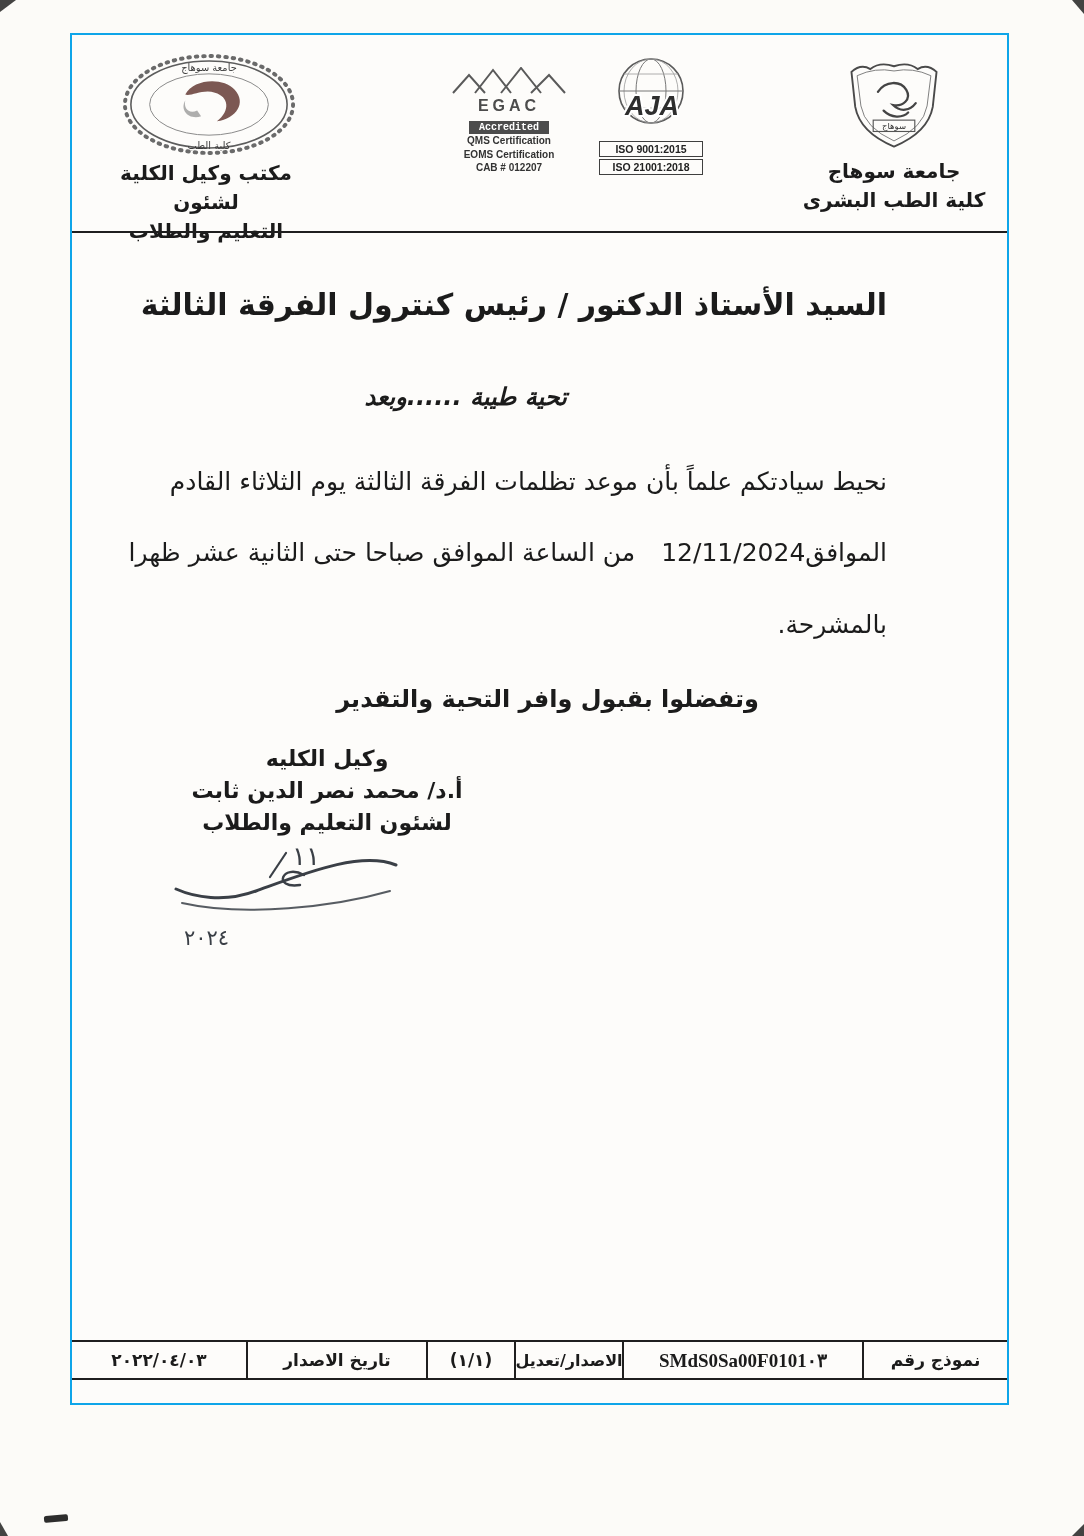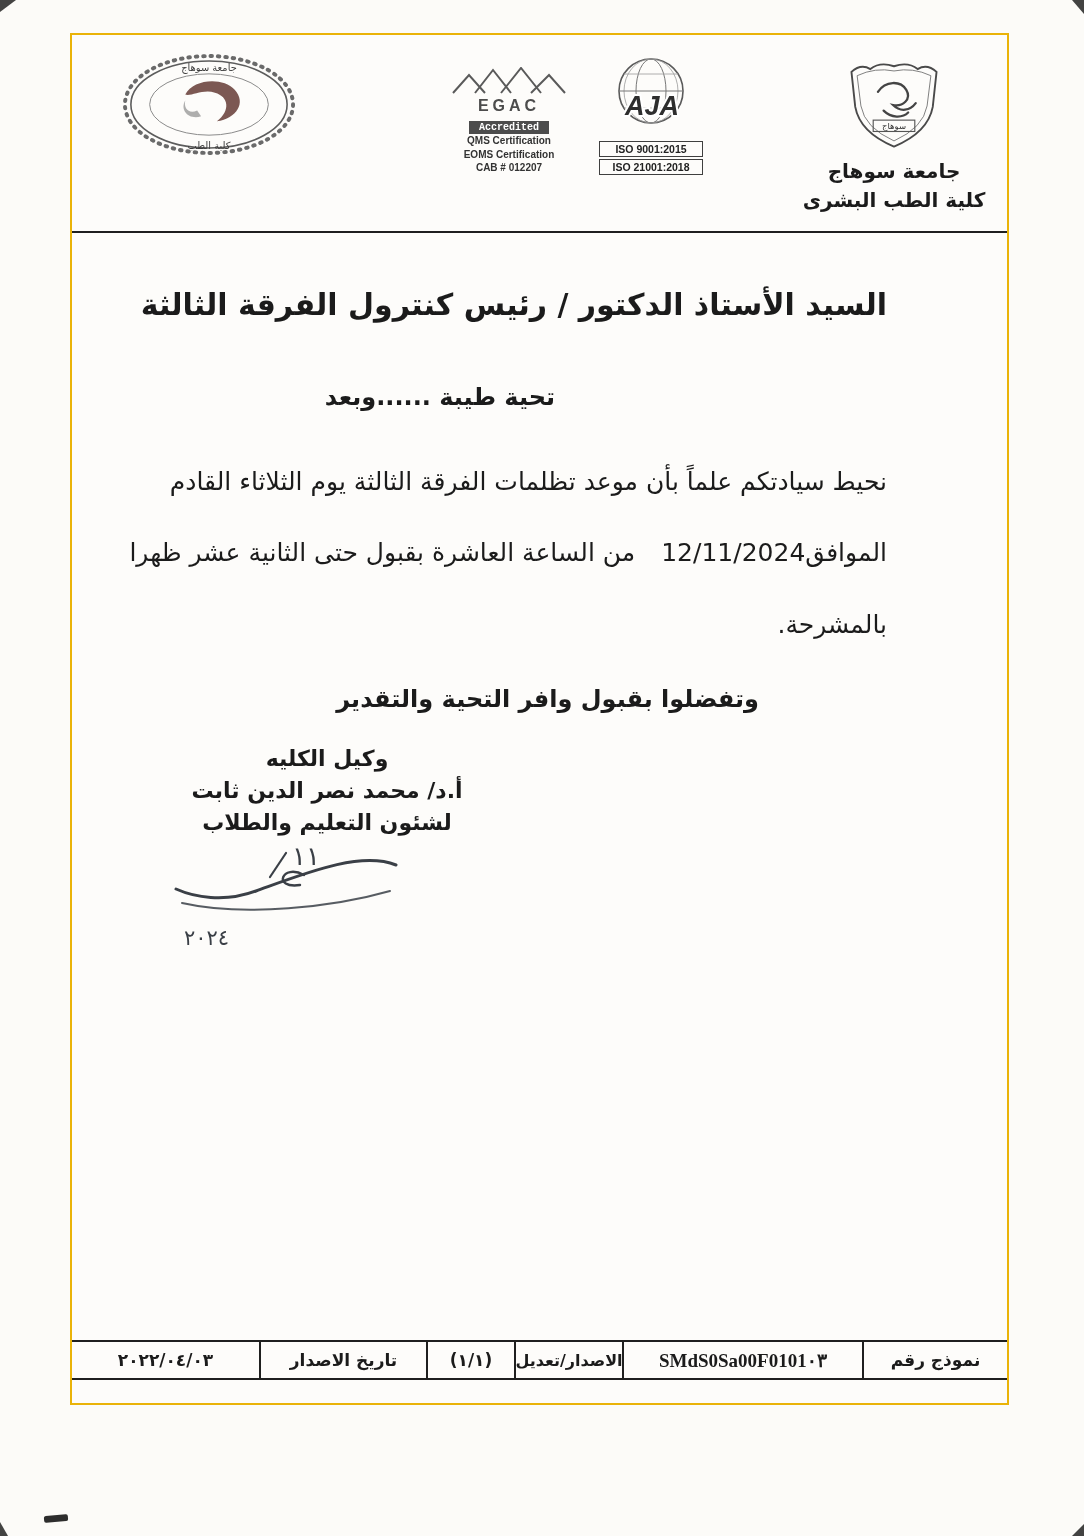--- a/index.html
+++ b/index.html
@@ -1,19 +1,19 @@
 <!DOCTYPE html>
 <html lang="ar"><head>
 <meta charset="utf-8">
 <style>
   * { margin:0; padding:0; box-sizing:border-box; }
   html,body { width:1084px; height:1536px; overflow:hidden; }
   body { background:#efede9; font-family:"DejaVu Sans",sans-serif; color:#1b1b1b; }
   .paper { position:absolute; inset:0; background:#fcfbf8; }
-  .frame { position:absolute; left:70px; top:33px; width:939px; height:1372px; border:2px solid #eab308; background:#fdfcfa; }
+  .frame { position:absolute; left:70px; top:33px; width:939px; height:1372px; border:2px solid #0ea5e9; background:#fdfcfa; }
 
   
   .header { position:absolute; left:0; top:0; right:0; height:196px; }
   .seal-left { position:absolute; left:48px; top:18px; width:178px; height:104px; }
   .caption-left { position:absolute; left:24px; top:124px; width:220px; text-align:center;
                   direction:rtl; font-weight:bold; font-size:20px; line-height:1.45; }
   .egac { position:absolute; left:372px; top:32px; width:130px; text-align:center; }
   .egac-name { font-family:"Liberation Sans",sans-serif; font-weight:bold; font-size:16px;
                letter-spacing:4px; color:#4c4c4c; margin-top:-2px; }
   .egac-band { display:inline-block; background:#4c4c4c; color:#fff; font-family:Liberation Mono, monospace;
@@ -25,21 +25,21 @@
              font-family:"Liberation Sans",sans-serif; font-size:10.5px; font-weight:bold;
              color:#222; padding:1px 0; }
   .crest-right { position:absolute; left:722px; top:22px; width:200px; text-align:center; }
   .caption-right { position:absolute; left:712px; top:122px; width:220px; text-align:center;
                    direction:rtl; font-weight:bold; font-size:20px; line-height:1.45; }
   .header-rule { position:absolute; left:0; right:0; top:196px; border-top:2px solid #1f1f1f; }
 
   
   .line { position:absolute; direction:rtl; white-space:nowrap; }
   .to-line   { top:252px; right:120px; font-size:30px; font-weight:bold; }
-  .greeting  { top:348px; right:452px; font-size:24px; font-weight:bold; }
+  .greeting  { top:348px; right:440px; font-size:24px; font-weight:bold;font-style:italic; }
   .para1     { top:432px; right:120px; font-size:25px; }
   .para2     { top:503px; right:120px; font-size:25px; }
   .para2 .date { margin-inline-start:26px; direction:ltr; unicode-bidi:embed; }
   .para3     { top:575px; right:120px; font-size:25px; }
   .closing   { top:650px; right:248px; font-size:24px; font-weight:bold; }
 
   .sig-block { position:absolute; top:708px; left:92px; width:326px; direction:rtl;
                text-align:center; font-weight:bold; font-size:22px; line-height:1.45; }
   .sig-ink { position:absolute; top:798px; left:82px; width:336px; height:138px; }
 
@@ -47,21 +47,21 @@
   .footer { position:absolute; left:0; right:0; top:1305px; height:40px; display:flex;
             direction:rtl; border-top:2px solid #1f1f1f; border-bottom:2px solid #1f1f1f;
             align-items:stretch; background:#fdfcfa; }
   .cell { display:flex; align-items:center; justify-content:center; border-left:2px solid #1f1f1f;
           font-weight:bold; font-size:17px; white-space:nowrap; }
   .cell:last-child { border-left:none; }
   .c1 { width:145px; }
   .c2 { width:240px; font-family:"Liberation Serif",serif; font-size:19px; direction:ltr; }
   .c3 { width:108px; font-size:16px; }
   .c4 { width:88px; }
-  .c5 { width:167px; }
+  .c5 { width:180px; }
   .c6 { flex:1; }
 
   
   .artifact { position:absolute; background:#222; opacity:.85; }
   .art-tl { left:0; top:0; width:16px; height:12px; clip-path:polygon(0 0,100% 0,0 100%); }
   .art-tr { right:0; top:0; width:12px; height:14px; clip-path:polygon(0 0,100% 0,100% 100%); }
   .art-br { right:0; bottom:0; width:12px; height:12px; clip-path:polygon(100% 0,100% 100%,0 100%); }
   .art-bl { left:0; bottom:0; width:8px; height:14px; clip-path:polygon(0 0,100% 100%,0 100%); }
   .art-dash { left:44px; top:1515px; width:24px; height:7px; border-radius:2px; transform:rotate(-5deg); opacity:.95; }
 </style>
@@ -75,20 +75,24 @@
 
       <svg class="seal-left" viewBox="0 0 180 105">
         <ellipse cx="90" cy="52" rx="85" ry="49" fill="none" stroke="#6a6a6a" stroke-width="4" stroke-dasharray="1.5 6" stroke-linecap="round"></ellipse>
         <ellipse cx="90" cy="52" rx="79" ry="44" fill="none" stroke="#5c5c5c" stroke-width="1.6"></ellipse>
         <ellipse cx="90" cy="52" rx="60" ry="31" fill="none" stroke="#8a8a8a" stroke-width="1"></ellipse>
         <path d="M66 42 C74 26 104 24 116 37 C128 50 118 66 98 69 C112 58 110 44 96 40 C84 36 72 44 66 42 Z" fill="#6e4640" opacity="0.9"></path>
         <path d="M78 58 C70 62 64 56 66 48 C60 58 70 68 82 64 Z" fill="#9a9a9a" opacity="0.8"></path>
         <text x="90" y="18" text-anchor="middle" font-size="10" fill="#3d3d3d">جامعة سوهاج</text>
         <text x="90" y="97" text-anchor="middle" font-size="10" fill="#3d3d3d">كلية الطب</text>
       </svg>
+      <div class="caption-left">
+        <div>مكتب وكيل الكلية لشئون</div>
+        <div>التعليم والطلاب</div>
+      </div>
 
       <div class="egac">
         <svg viewBox="0 0 120 28" width="120" height="28">
           <path d="M4 26 L20 8 L36 26 M26 26 L44 3 L62 26 M52 26 L72 1 L92 26 M82 26 L100 8 L116 26" fill="none" stroke="#5a5a5a" stroke-width="2"></path>
         </svg>
         <div class="egac-name">EGAC</div>
         <div class="egac-band">Accredited</div>
         <div class="egac-line">QMS Certification</div>
         <div class="egac-line">EOMS Certification</div>
         <div class="egac-line">CAB # 012207</div>
@@ -124,21 +128,21 @@
 
     <div class="header-rule"></div>
 
     <div class="line to-line">السيد الأستاذ الدكتور / رئيس كنترول الفرقة الثالثة</div>
 
     <div class="line greeting">تحية طيبة ......وبعد</div>
 
     <div class="line para1">نحيط سيادتكم علماً بأن موعد تظلمات الفرقة الثالثة يوم الثلاثاء القادم</div>
 
     <div class="line para2">
-      <span>الموافق</span><span class="date">12/11/2024</span><span>من الساعة العاشرة بقبول حتى الثانية عشر ظهرا</span>
+      <span>الموافق</span><span class="date">12/11/2024</span><span>من الساعة الموافق صباحا حتى الثانية عشر ظهرا</span>
     </div>
 
     <div class="line para3">بالمشرحة.</div>
 
     <div class="line closing">وتفضلوا بقبول وافر التحية والتقدير</div>
 
     <div class="sig-block">
       <div>وكيل الكليه</div>
       <div>أ.د/ محمد نصر الدين ثابت</div>
       <div>لشئون التعليم والطلاب</div>

